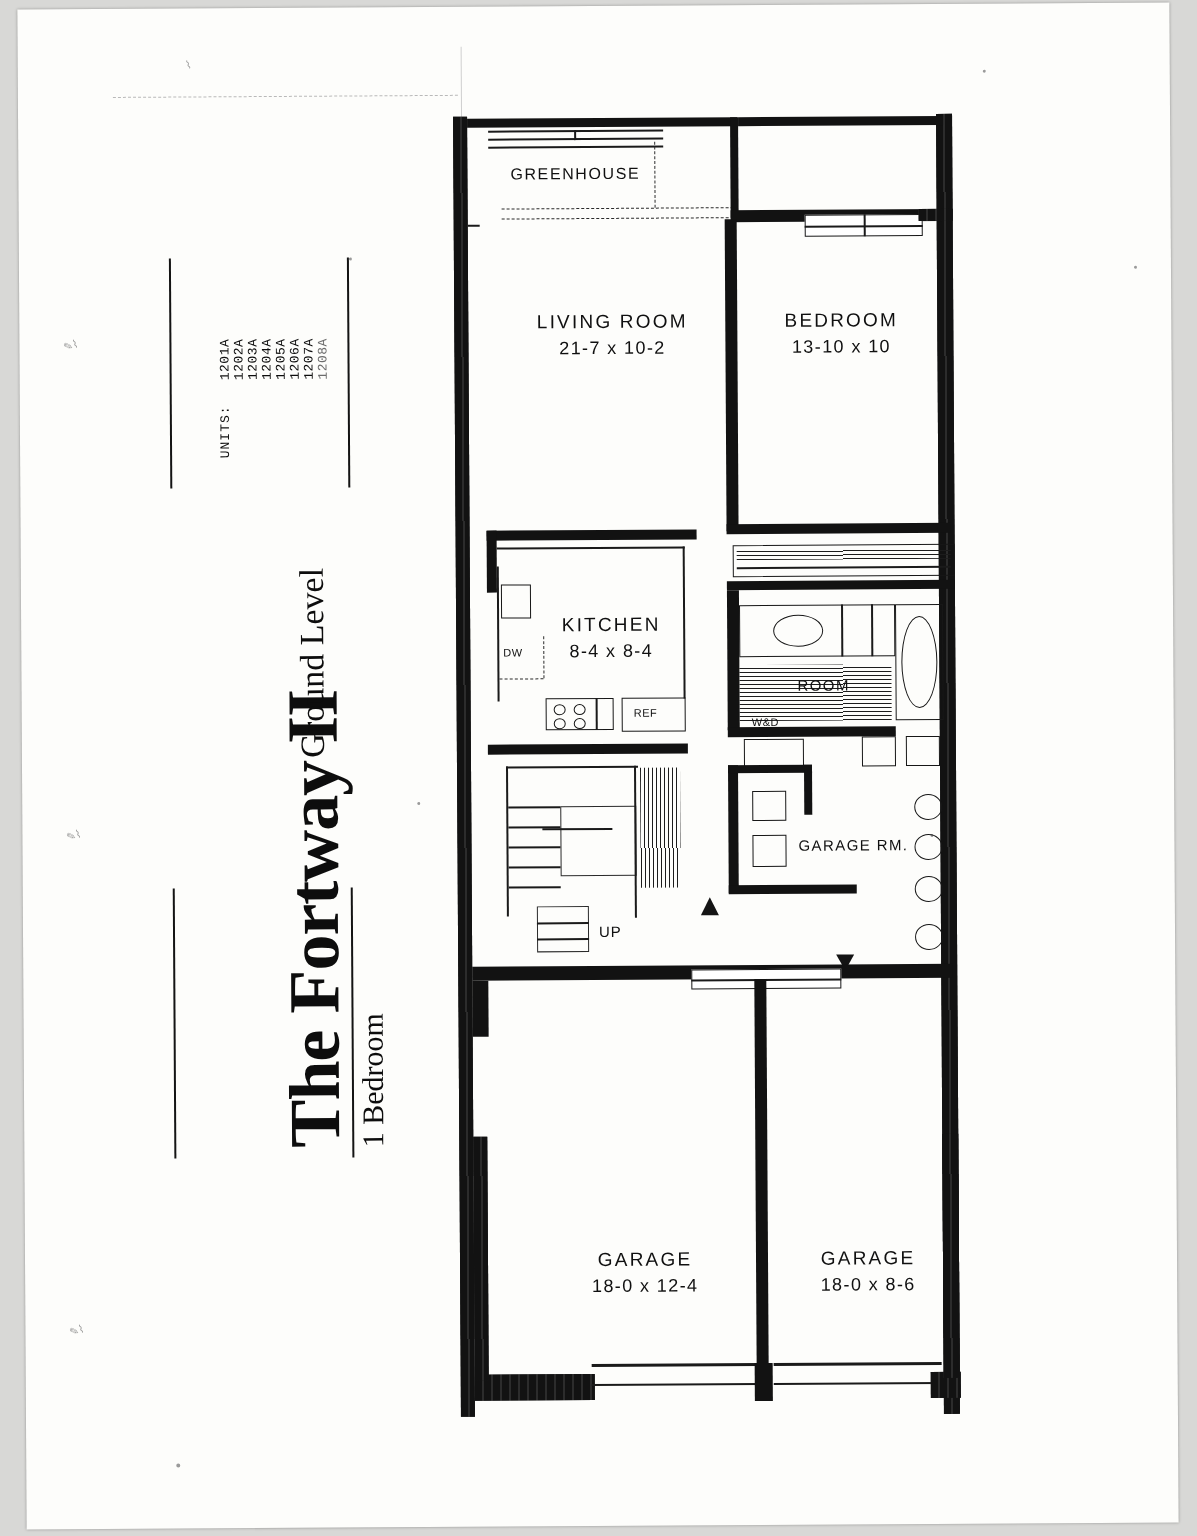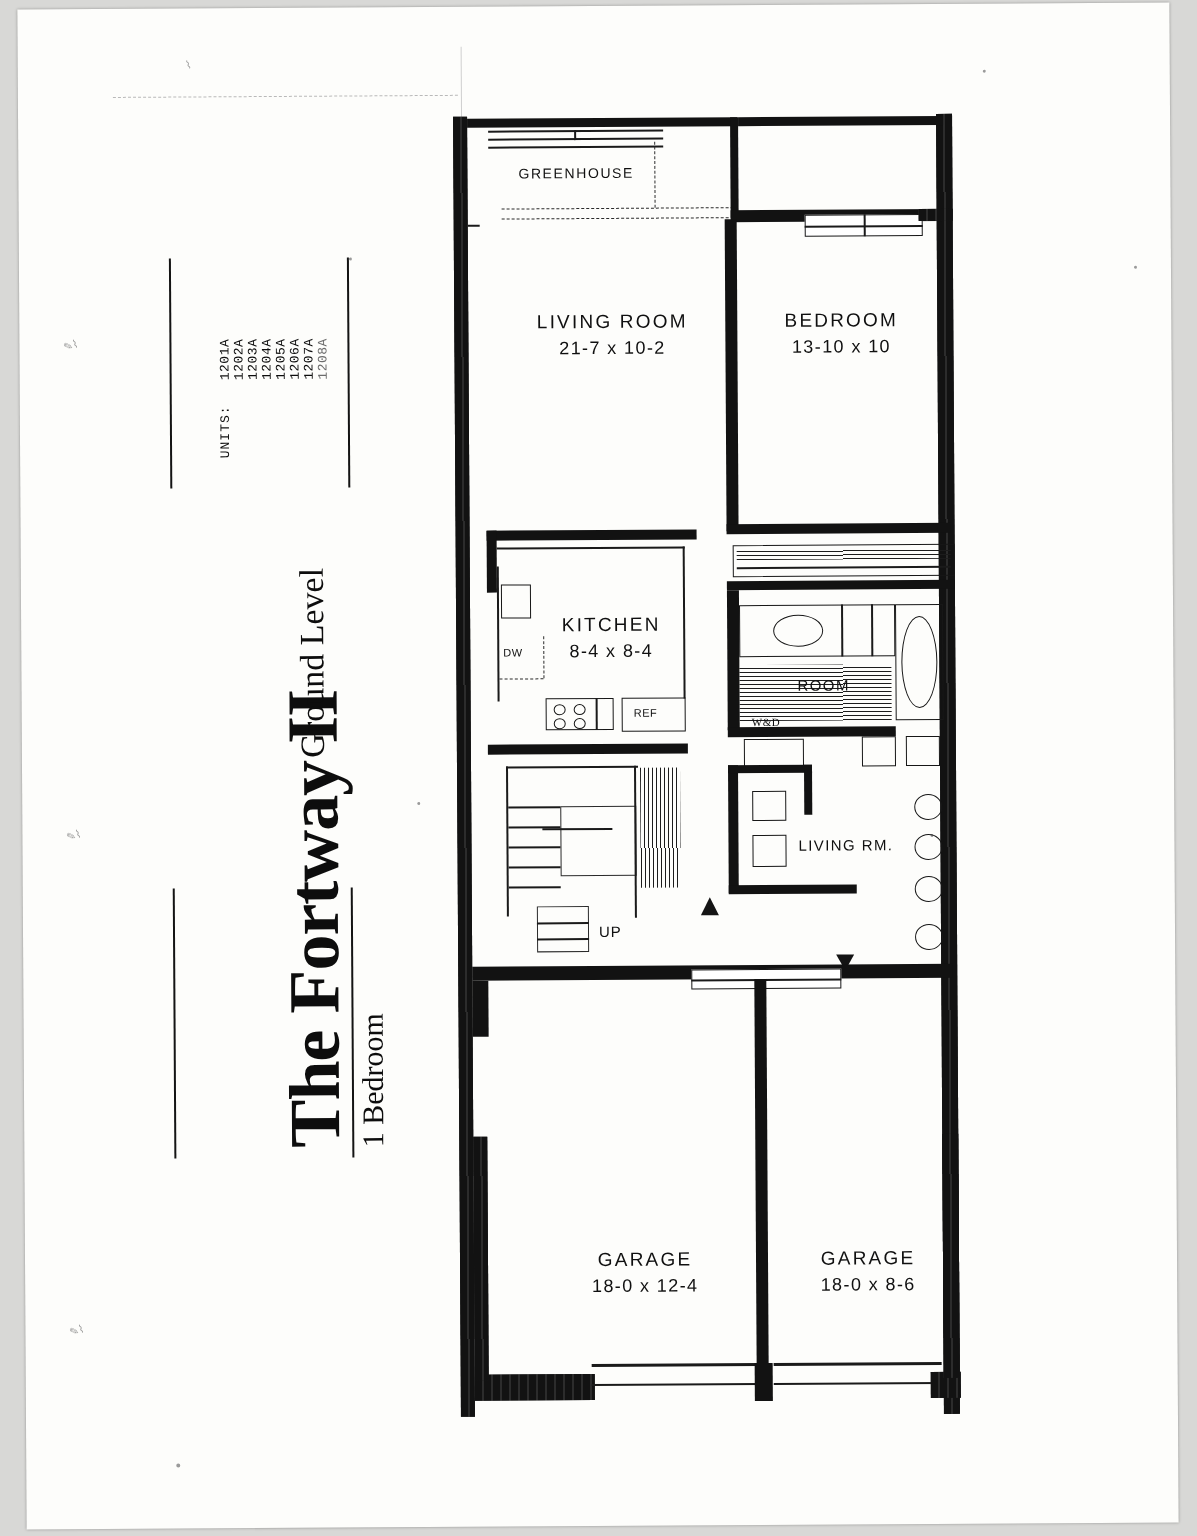--- a/index.html
+++ b/index.html
@@ -232,21 +232,21 @@
 
       <div class="wall rough" style="left:435px; top:110px; width:14px; height:1300px;"></div>
 
       <div class="wall rough" style="left:918px; top:110px; width:16px; height:1300px;"></div>
 
       <div class="wall" style="left:449px; top:112px; width:270px; height:9px;"></div>
       <div class="thin" style="left:470px; top:124px; width:175px; height:2px;"></div>
       <div class="thin" style="left:470px; top:132px; width:175px; height:2px;"></div>
       <div class="thin" style="left:556px; top:124px; width:2px; height:10px;"></div>
       <div class="thin" style="left:470px; top:140px; width:175px; height:2px;"></div>
-      <div class="small-label" style="left:492px; top:159px; font-size:14px; letter-spacing:1.6px;margin-left:8px;">GREENHOUSE</div>
+      <div class="small-label" style="left:492px; top:159px; font-size:16px; letter-spacing:1.6px;">GREENHOUSE</div>
       <div class="dash-h" style="left:483px; top:202px; width:232px;"></div>
       <div class="dash-h" style="left:483px; top:212px; width:232px;"></div>
       <div class="dash-v" style="left:636px; top:136px; height:66px;"></div>
       <div class="wall" style="left:712px; top:112px; width:8px; height:100px;"></div>
       <div class="thin" style="left:449px; top:218px; width:12px; height:2px;"></div>
 
       <div class="wall" style="left:720px; top:112px; width:205px; height:9px;"></div>
       <div class="wall" style="left:712px; top:205px; width:212px; height:12px;"></div>
       <div class="rect-o" style="left:786px; top:210px; width:118px; height:22px; background:#fff;"></div>
       <div class="thin" style="left:786px; top:221px; width:118px; height:2px;"></div>
@@ -322,29 +322,29 @@
       <div class="oval" style="left:752px; top:610px; width:50px; height:32px;"></div>
       <div class="rect-o" style="left:874px; top:600px; width:48px; height:116px;"></div>
       <div class="oval" style="left:880px; top:612px; width:36px; height:92px;"></div>
       <div class="hatch" style="left:718px; top:660px; width:152px; height:56px;"></div>
       <div class="small-label" style="left:776px; top:672px; font-size:15px; letter-spacing:1.4px;">ROOM</div>
       <div class="thin" style="left:820px; top:600px; width:2px; height:52px;"></div>
       <div class="thin" style="left:850px; top:600px; width:2px; height:52px;"></div>
       <div class="wall" style="left:706px; top:722px; width:168px; height:10px;"></div>
 
       <div class="rect-o" style="left:722px; top:734px; width:60px; height:30px;"></div>
-      <div class="tiny-label" style="left:730px; top:711px;font-family:Liberation Serif, serif;">W&amp;D</div>
+      <div class="tiny-label" style="left:730px; top:711px;">W&amp;D</div>
       <div class="rect-o" style="left:840px; top:732px; width:34px; height:30px;"></div>
       <div class="rect-o" style="left:884px; top:732px; width:34px; height:30px;"></div>
       <div class="wall" style="left:706px; top:760px; width:10px; height:128px;"></div>
       <div class="wall" style="left:706px; top:760px; width:84px; height:8px;"></div>
       <div class="wall" style="left:782px; top:760px; width:8px; height:50px;"></div>
       <div class="rect-o" style="left:730px; top:786px; width:34px; height:30px;"></div>
       <div class="rect-o" style="left:730px; top:830px; width:34px; height:32px;"></div>
-      <div class="small-label" style="left:776px; top:832px; font-size:15px; letter-spacing:1.4px;">LIVING RM.</div>
+      <div class="small-label" style="left:776px; top:832px; font-size:15px; letter-spacing:1.4px;">GARAGE RM.</div>
       <div class="oval" style="left:892px; top:790px; width:28px; height:26px;"></div>
       <div class="oval" style="left:892px; top:830px; width:28px; height:26px;"></div>
       <div class="oval" style="left:892px; top:872px; width:28px; height:26px;"></div>
       <div class="oval" style="left:892px; top:920px; width:28px; height:26px;"></div>
       <div class="wall" style="left:706px; top:880px; width:128px; height:9px;"></div>
 
       <div class="wall" style="left:449px; top:960px; width:480px; height:14px;"></div>
       <div class="rect-o" style="left:668px; top:964px; width:150px; height:20px; background:#fff;"></div>
       <div class="thin" style="left:668px; top:974px; width:150px; height:2px;"></div>
       <div class="wall" style="left:449px; top:974px; width:16px; height:56px;"></div>

